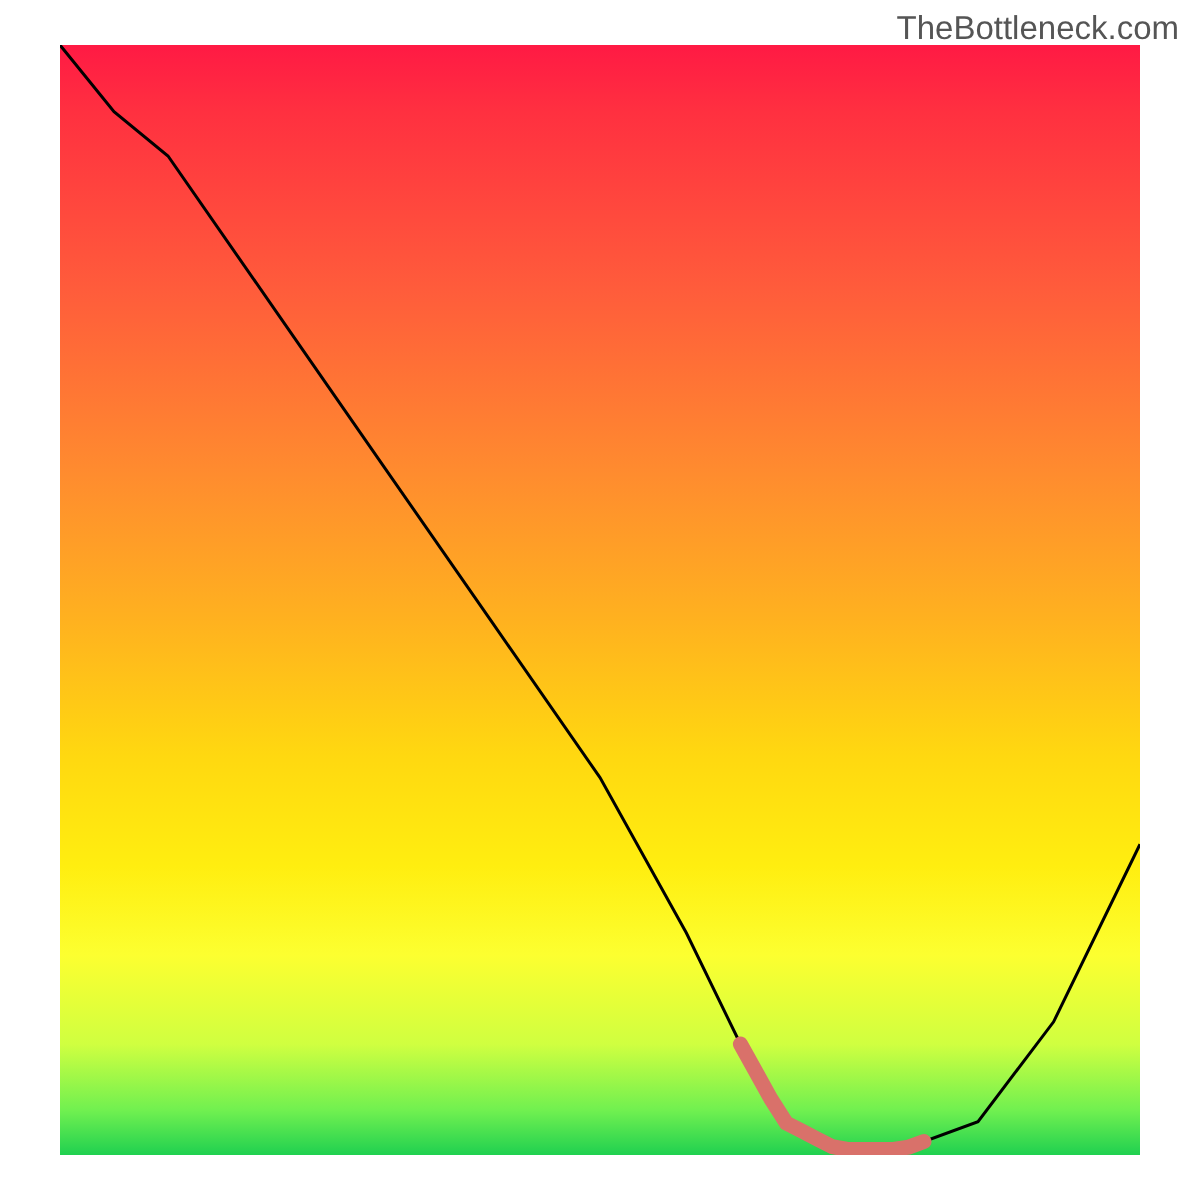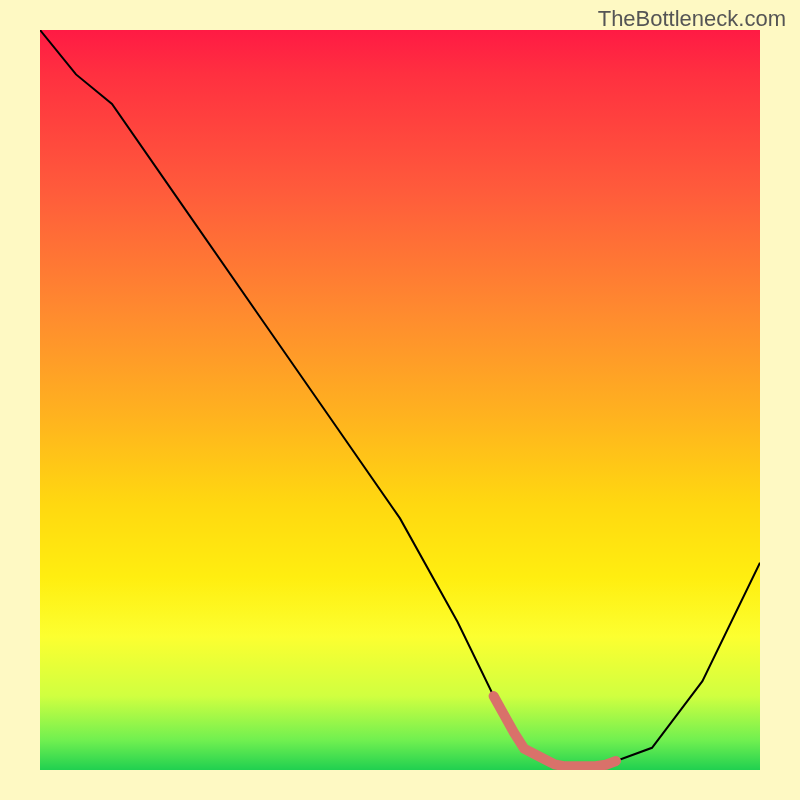--- a/index.html
+++ b/index.html
@@ -8,21 +8,21 @@
     width: 800px;
     height: 800px;
     background: #000;
     overflow: hidden;
     font-family: Arial, sans-serif;
   }
   .container {
     position: relative;
     width: 800px;
     height: 800px;
-    background: #fef9c3;
+    background: #ffffff;
   }
   .watermark {
     position: absolute;
     top: 6px;
     right: 14px;
     color: #555;
     font-size: 22px;
     font-weight: 500;
     z-index: 20;
   }

